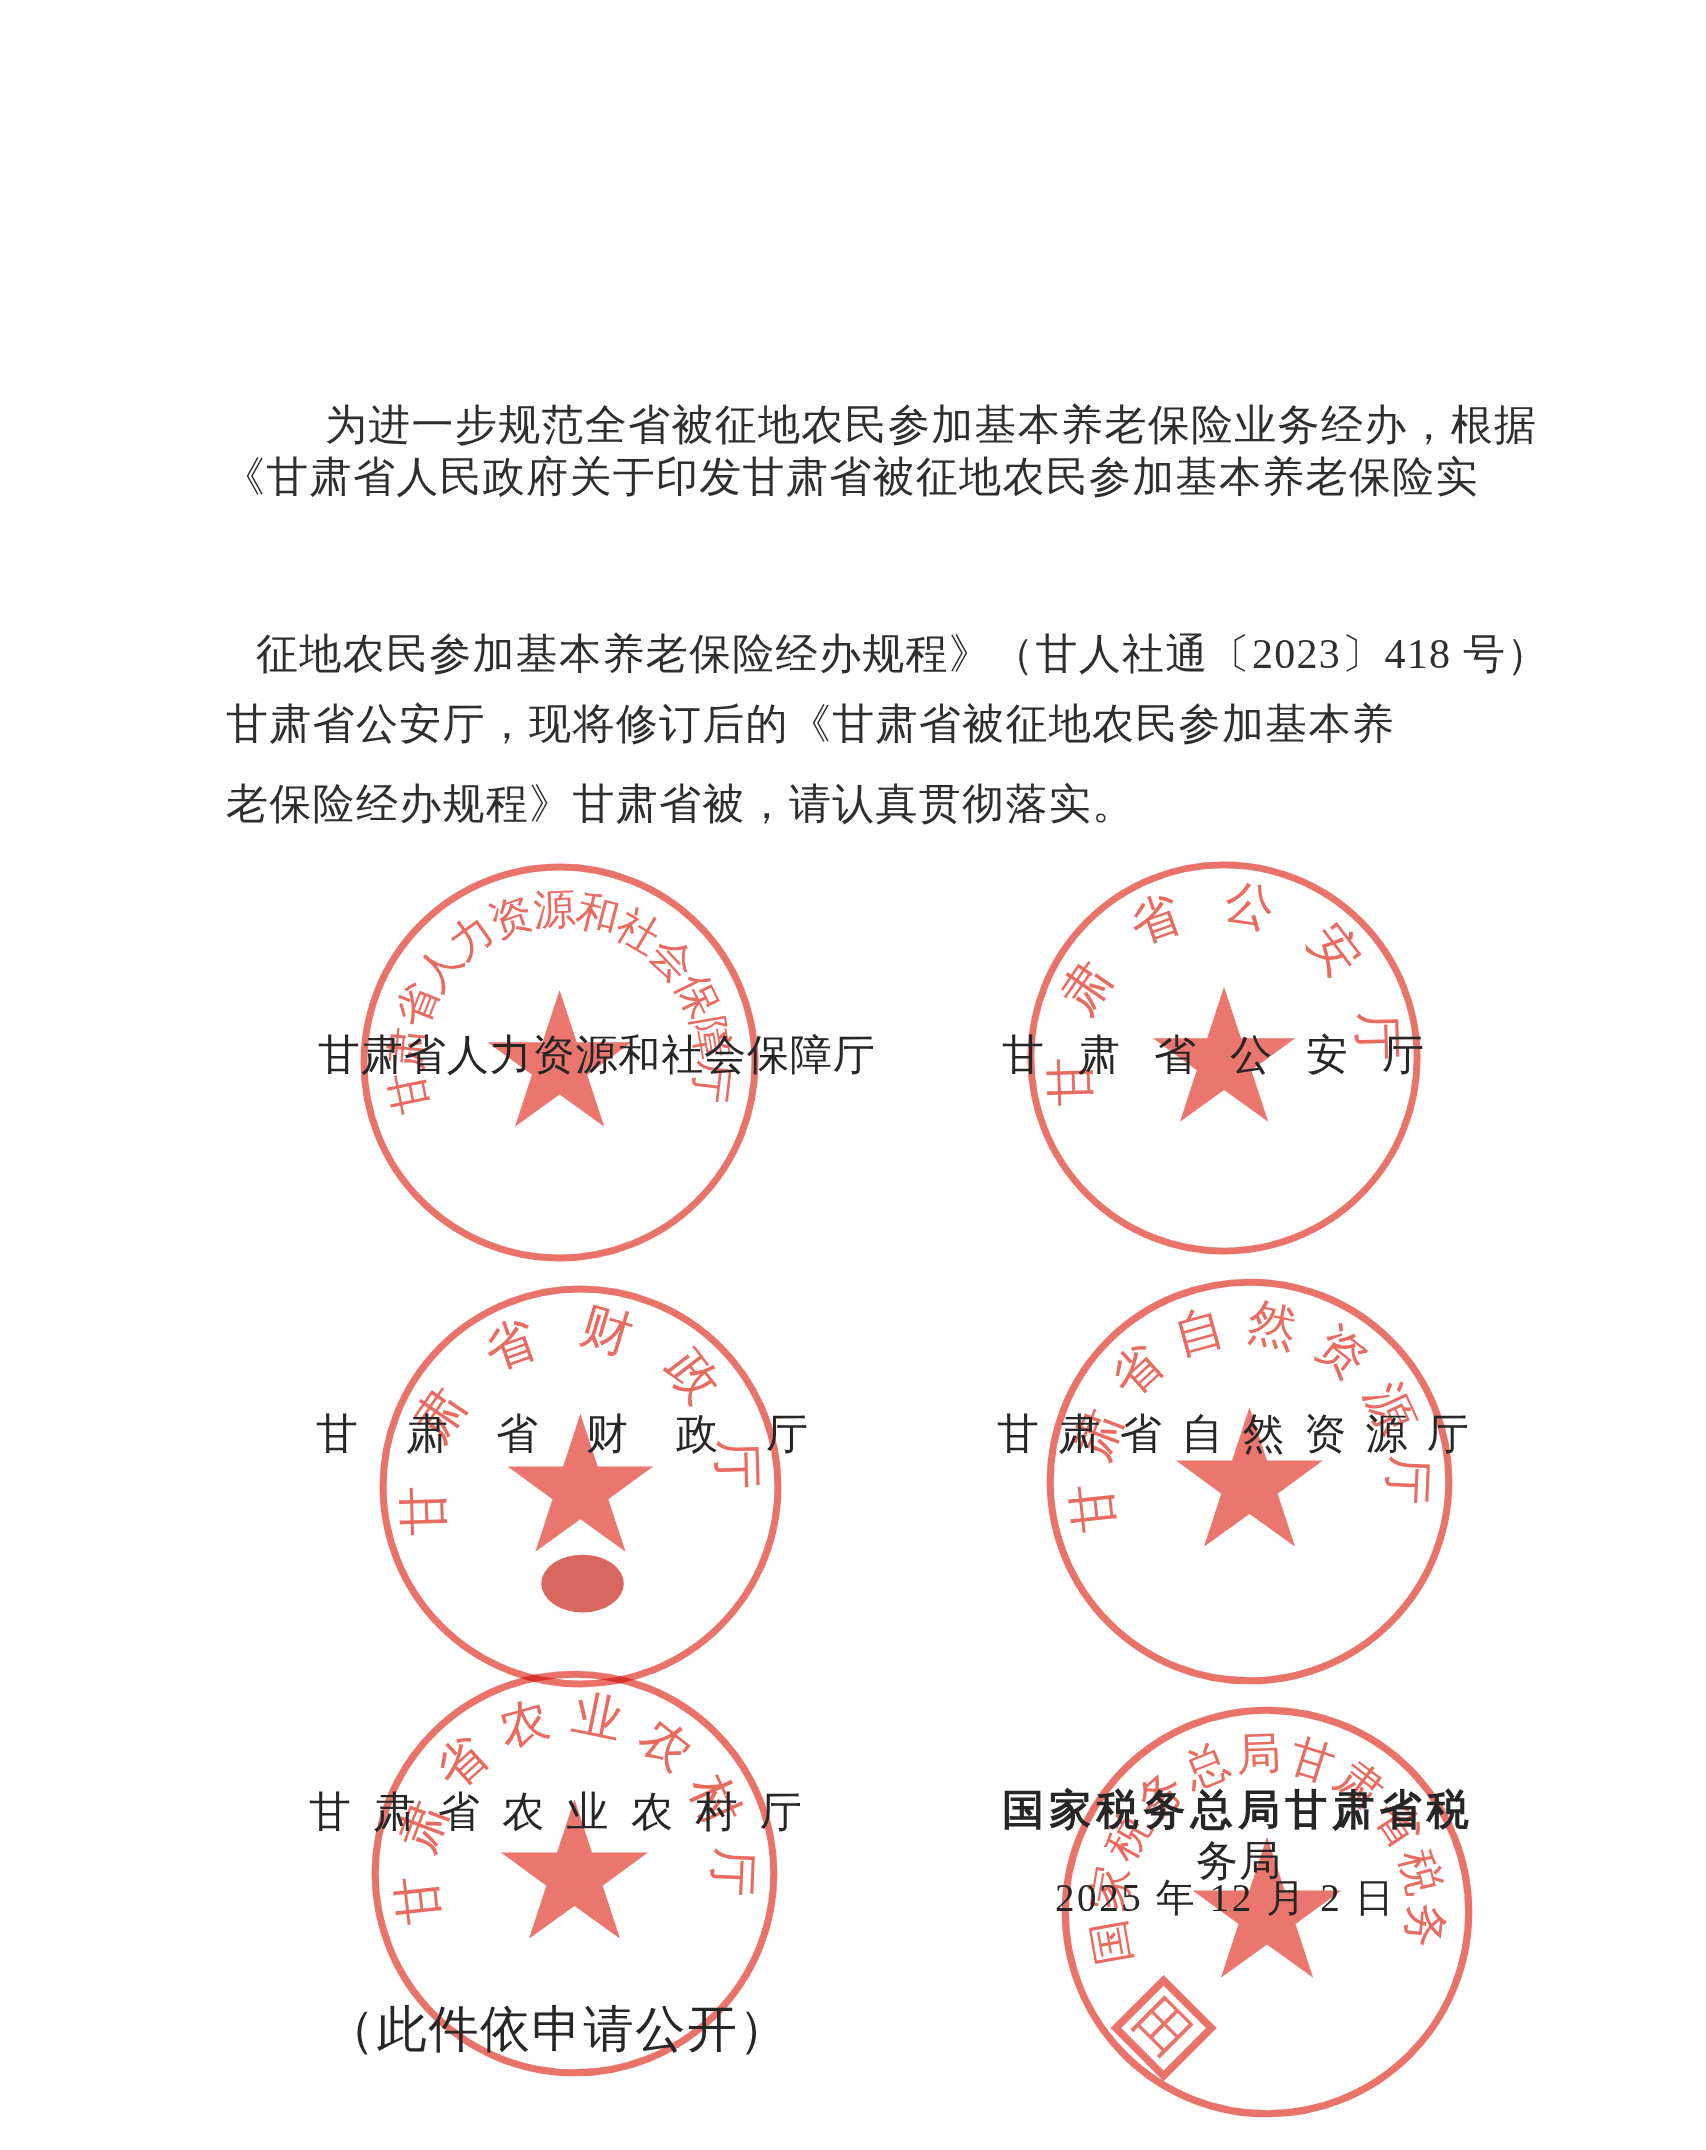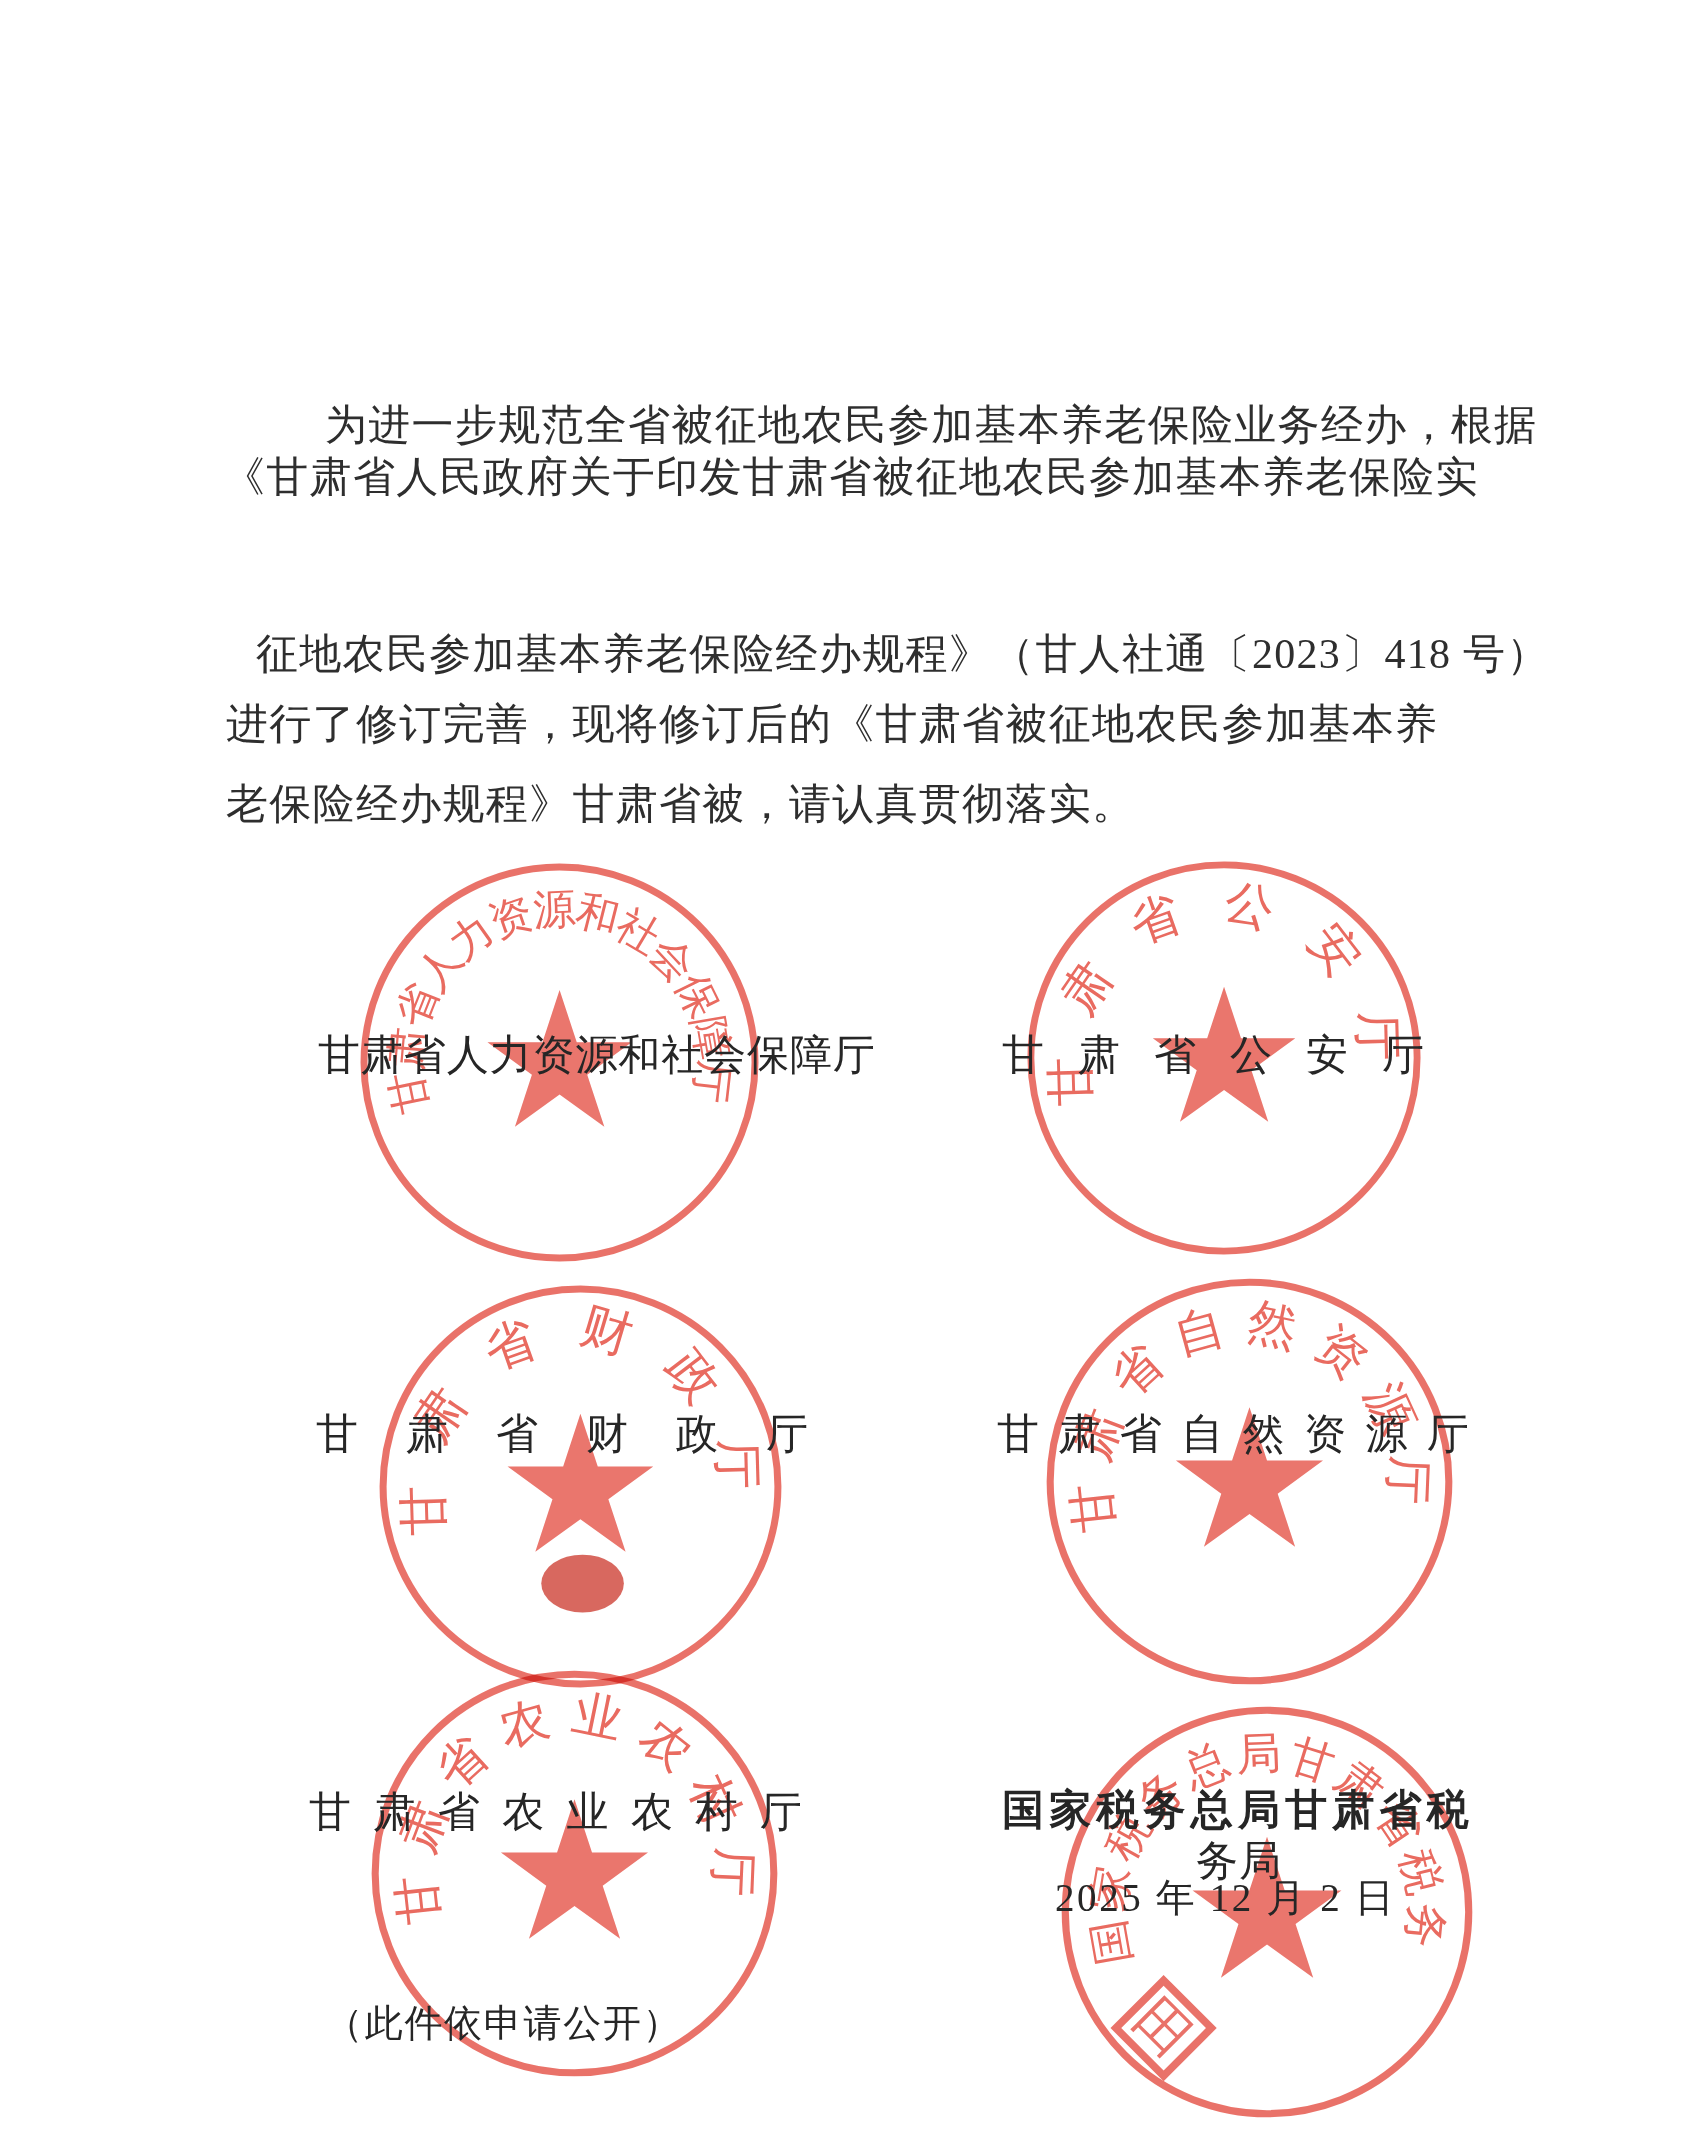--- a/index.html
+++ b/index.html
@@ -73,36 +73,36 @@
     z-index:6;
     font-size:39px;
     line-height:1;
     letter-spacing:2.6px;
     color:var(--ink-black,#262626);
     white-space:nowrap;
   }
   .note{
     position:absolute;
     z-index:6;
-    font-size:38px;
+    font-size:50px;
     line-height:1;
     letter-spacing:1.7px;
     color:var(--ink-black,#262626);
     white-space:nowrap;
   }
 </style>
 </head>
 <body>
 
 <div class="page">
 
   <div class="bodyline" style="left:325px;top:364px;margin-top:40px;">为进一步规范全省被征地农民参加基本养老保险业务经办，根据</div>
   <div class="bodyline" style="left:223px;top:456px;">《甘肃省人民政府关于印发甘肃省被征地农民参加基本养老保险实</div>
   <div class="bodyline" style="left:226px;top:633px;margin-left:30px;">征地农民参加基本养老保险经办规程》（甘人社通〔2023〕418 号）</div>
-  <div class="bodyline" style="left:226px;top:703px;">进行了修订完善，现将修订后的《甘肃省被征地农民参加基本养</div>
+  <div class="bodyline" style="left:226px;top:703px;">甘肃省公安厅，现将修订后的《甘肃省被征地农民参加基本养</div>
   <div class="bodyline" style="left:226px;top:783px;">老保险经办规程》甘肃省被，请认真贯彻落实。</div>
 
   <div class="seal" style="left:355px;top:858px;width:409px;height:409px;">
     <svg viewBox="0 0 1000 1000">
       <circle class="ring" cx="500" cy="500" r="478"></circle>
       <path id="arc1" d="M 180 616 A 340 340 0 1 1 820 616" fill="none"></path>
       <text class="rim rim13"><textPath href="#arc1">甘肃省人力资源和社会保障厅</textPath></text>
       <text class="star" x="500" y="655" text-anchor="middle">★</text>
     </svg>
   </div>

